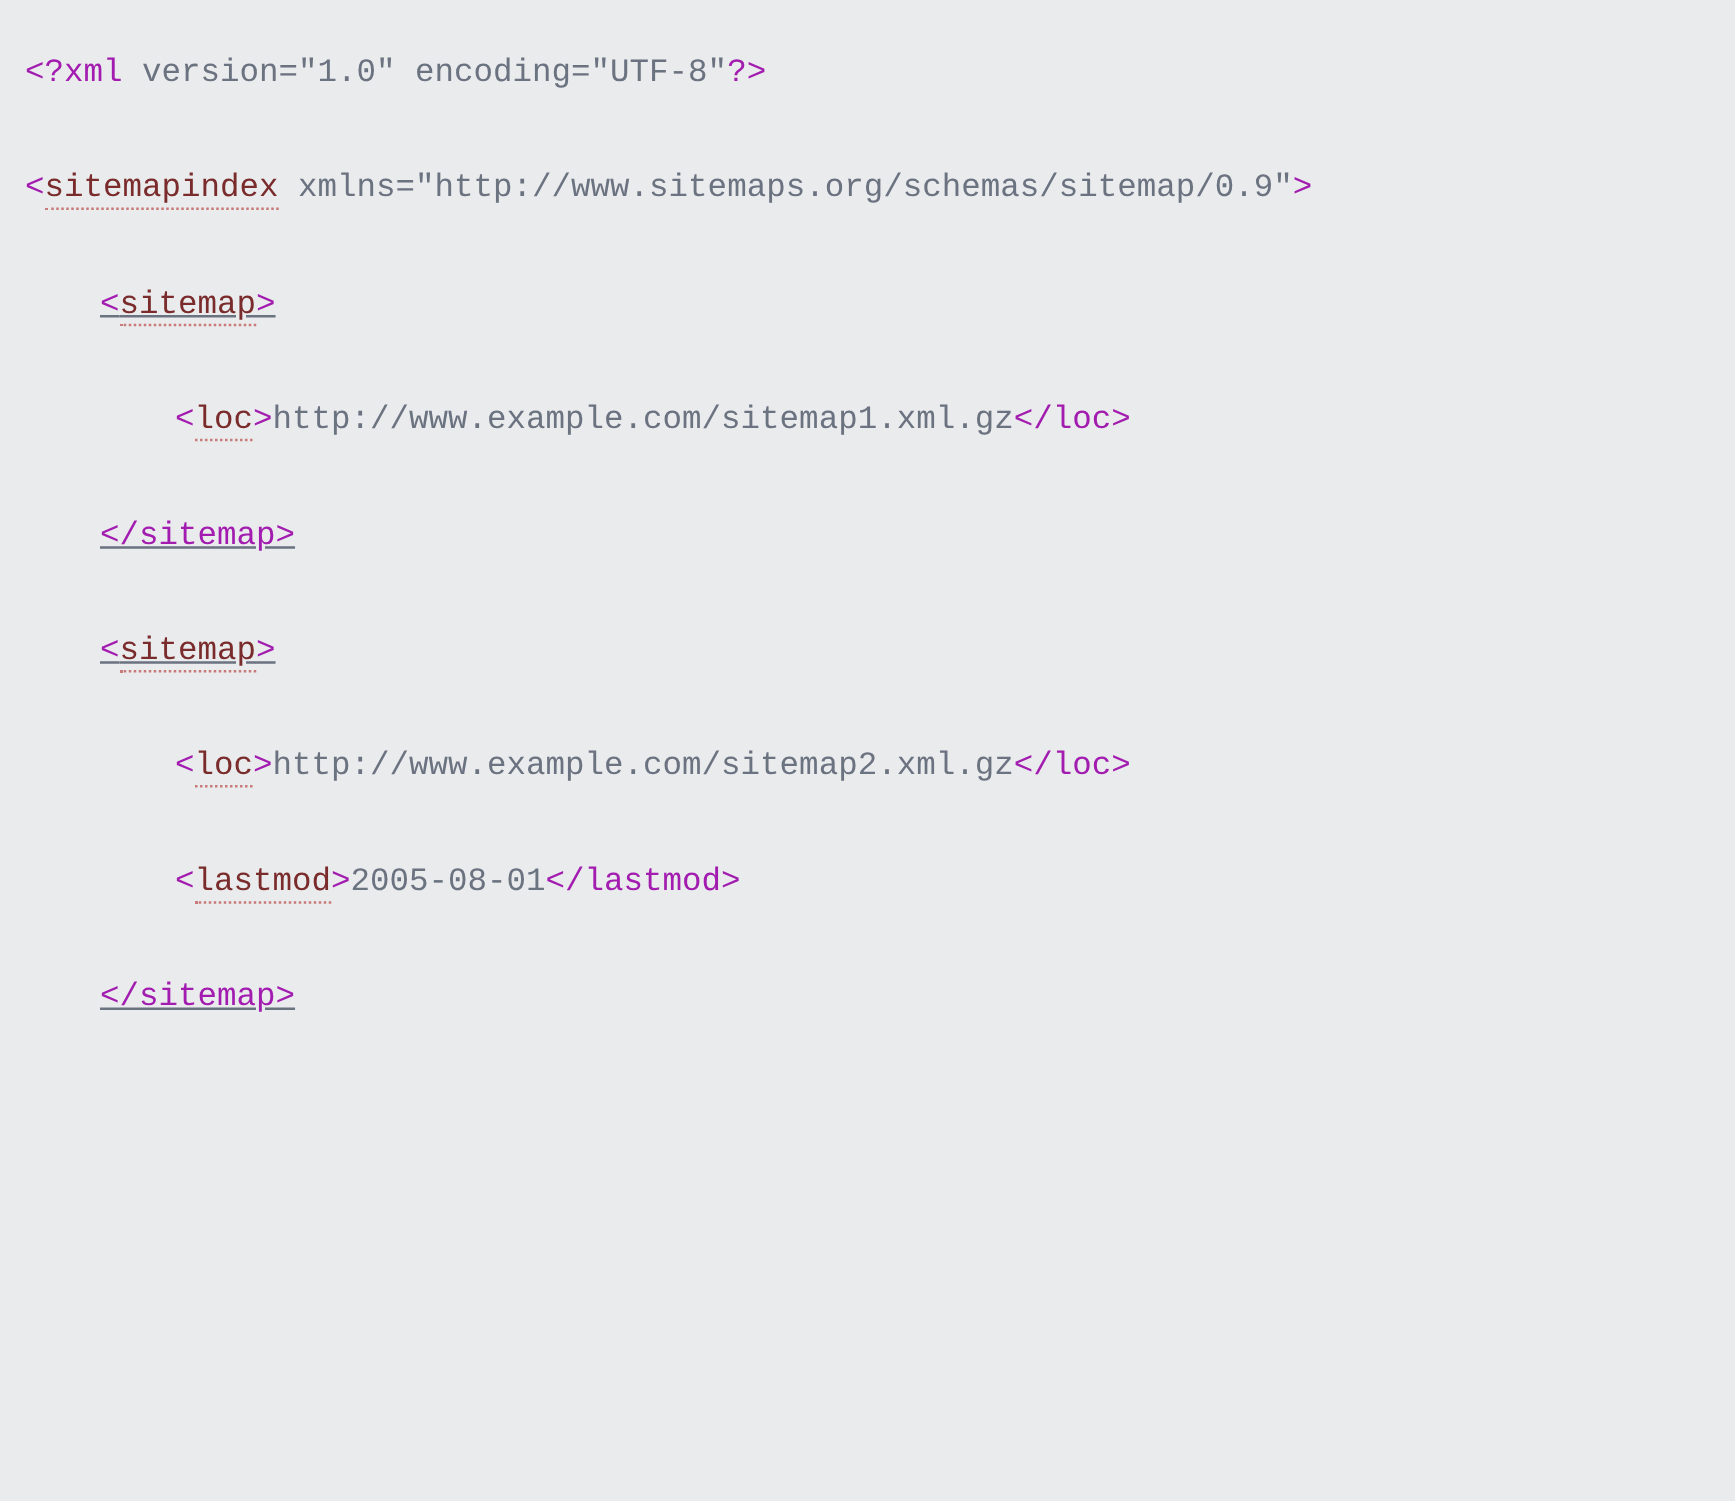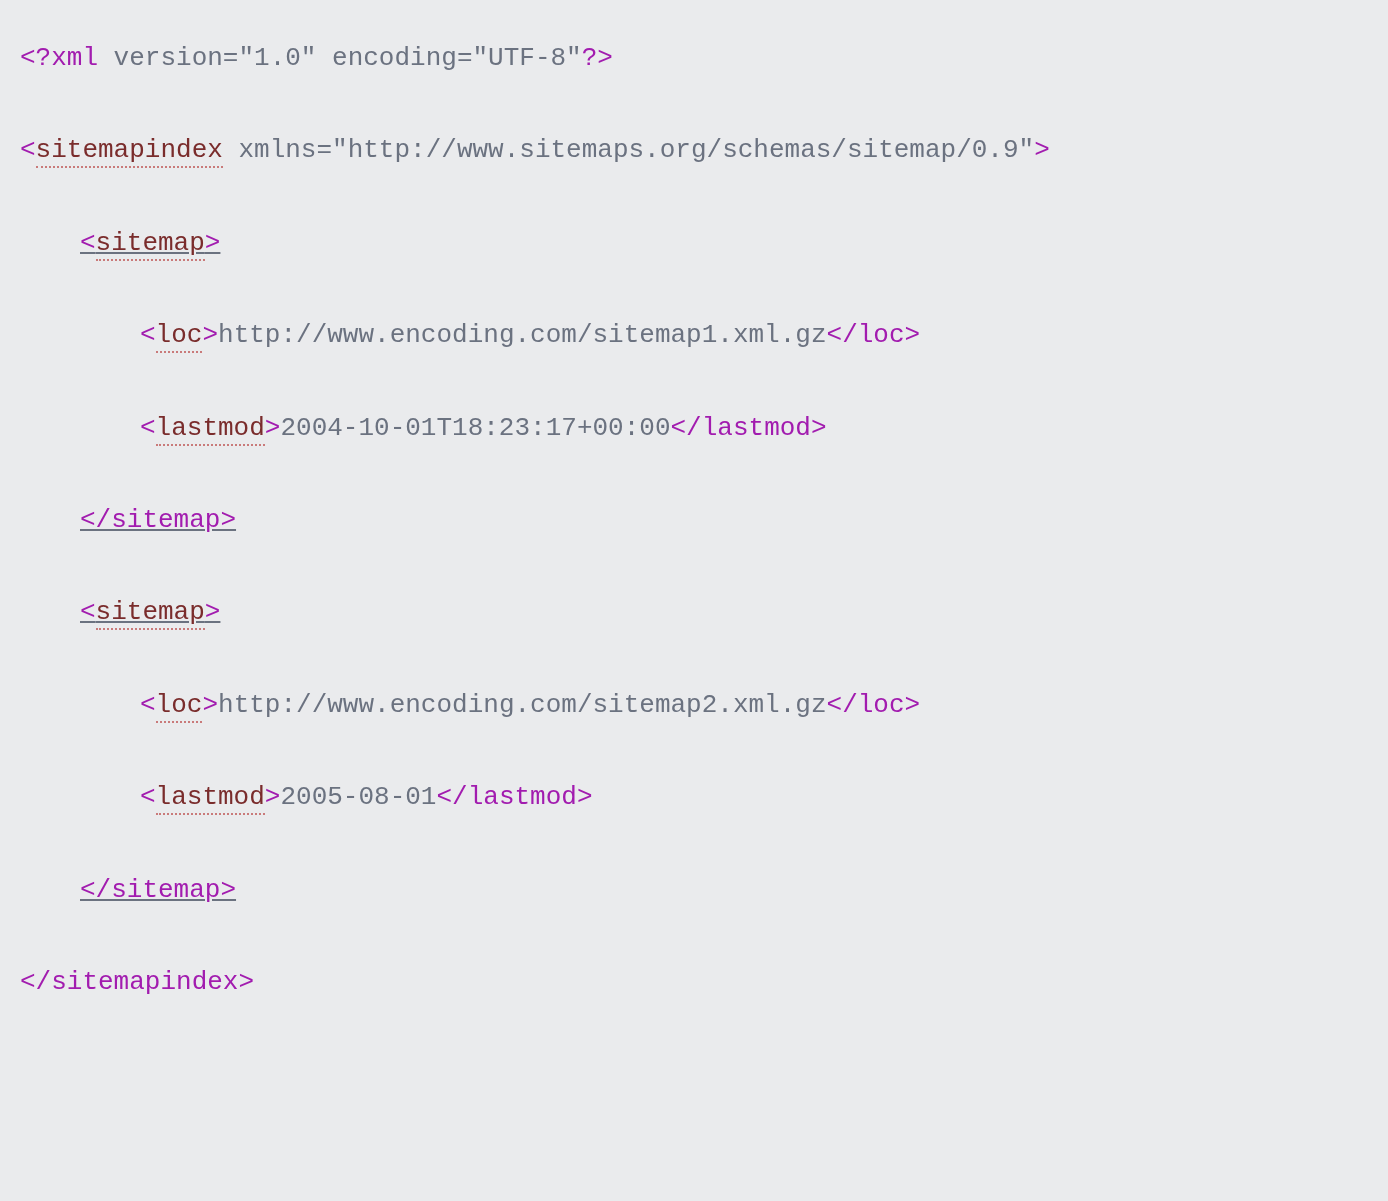--- a/index.html
+++ b/index.html
@@ -37,29 +37,27 @@
 <body>
 
 <div class="code-container">
 
   <div class="line"><span class="punct">&lt;?xml</span><span class="attr"> version="1.0"</span><span class="attr"> encoding="UTF-8"</span><span class="punct">?&gt;</span></div>
 
   <div class="line"><span class="punct">&lt;</span><span class="tag">sitemapindex</span><span class="attr"> xmlns="http://www.sitemaps.org/schemas/sitemap/0.9"</span><span class="punct">&gt;</span></div>
 
   <div class="line indent1"><span class="punct">&lt;</span><span class="tag">sitemap</span><span class="punct">&gt;</span></div>
 
-  <div class="line indent2"><span class="punct">&lt;</span><span class="tag">loc</span><span class="punct">&gt;</span><span class="text">http://www.encoding.com/sitemap1.xml.gz</span><span class="punct">&lt;/loc&gt;</span></div>
+  <div class="line indent2"><span class="punct">&lt;</span><span class="tag">loc</span><span class="punct">&gt;</span><span class="text">http://www.example.com/sitemap1.xml.gz</span><span class="punct">&lt;/loc&gt;</span></div>
 
-  <div class="line indent2"><span class="punct">&lt;</span><span class="tag">lastmod</span><span class="punct">&gt;</span><span class="text">2004-10-01T18:23:17+00:00</span><span class="punct">&lt;/lastmod&gt;</span></div>
 
   <div class="line indent1"><span class="punct">&lt;/sitemap&gt;</span></div>
 
   <div class="line indent1"><span class="punct">&lt;</span><span class="tag">sitemap</span><span class="punct">&gt;</span></div>
 
-  <div class="line indent2"><span class="punct">&lt;</span><span class="tag">loc</span><span class="punct">&gt;</span><span class="text">http://www.encoding.com/sitemap2.xml.gz</span><span class="punct">&lt;/loc&gt;</span></div>
+  <div class="line indent2"><span class="punct">&lt;</span><span class="tag">loc</span><span class="punct">&gt;</span><span class="text">http://www.example.com/sitemap2.xml.gz</span><span class="punct">&lt;/loc&gt;</span></div>
 
   <div class="line indent2"><span class="punct">&lt;</span><span class="tag">lastmod</span><span class="punct">&gt;</span><span class="text">2005-08-01</span><span class="punct">&lt;/lastmod&gt;</span></div>
 
   <div class="line indent1"><span class="punct">&lt;/sitemap&gt;</span></div>
 
-  <div class="line"><span class="punct">&lt;/sitemapindex&gt;</span></div>
 
 </div>
 
 </body></html>

